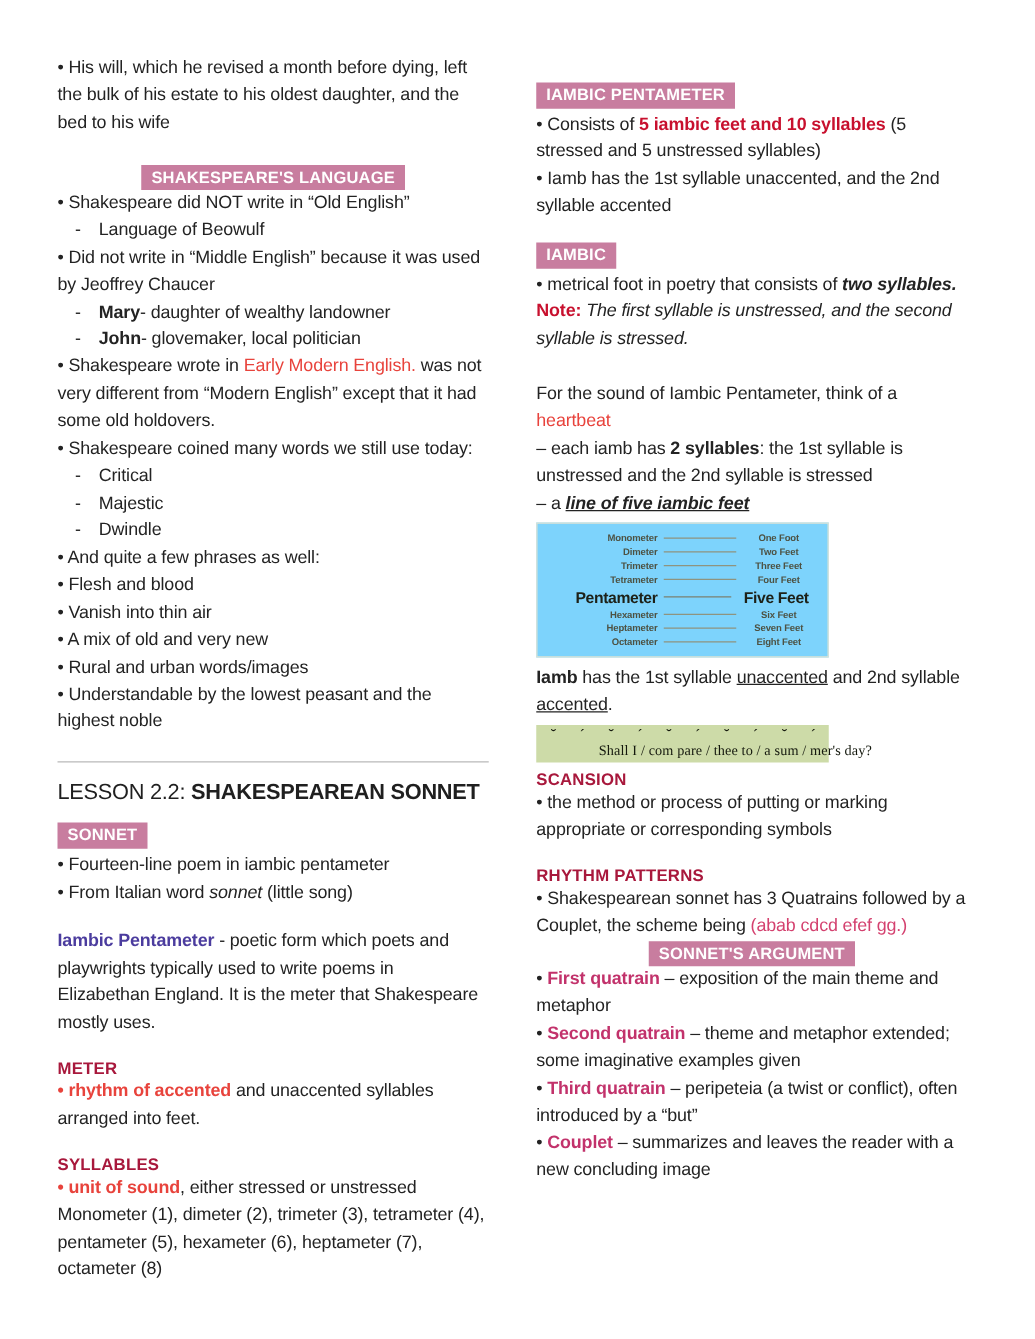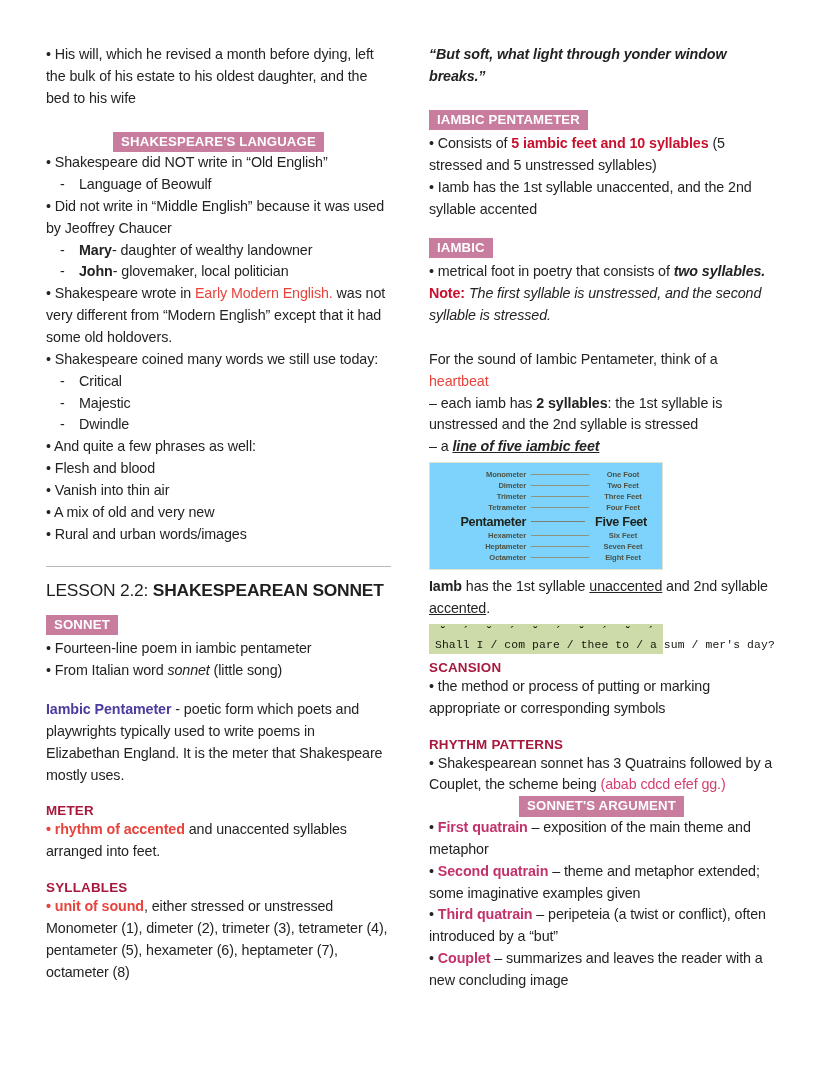--- a/index.html
+++ b/index.html
@@ -169,25 +169,26 @@
     display: flex;
     justify-content: space-between;
     font-size: 12px;
     line-height: 1;
     color: #14180d;
     padding: 0 4px 0 6px;
     height: 13px;
   }
   .scan-marks span { display: inline-block; }
   .scan-line {
-    font-family: Liberation Mono, monospace;
+    font-family: Liberation Serif, serif;
     font-size: 11.4px;
     color: #14180d;
     white-space: nowrap;
     letter-spacing: 0.1px;
+    margin-left: 44px;
   }
 </style>
 </head>
 <body>
 
 <div class="page">
   <div class="cols">
 
     <div class="col">
 
@@ -210,20 +211,21 @@
       <p class="p">• Shakespeare coined many words we still use today:</p>
       <p class="p dash"><span class="d">-</span><span>Critical</span></p>
       <p class="p dash"><span class="d">-</span><span>Majestic</span></p>
       <p class="p dash"><span class="d">-</span><span>Dwindle</span></p>
 
       <p class="p">• And quite a few phrases as well:</p>
       <p class="p">• Flesh and blood</p>
       <p class="p">• Vanish into thin air</p>
       <p class="p">• A mix of old and very new</p>
       <p class="p">• Rural and urban words/images</p>
+      <p class="p">• Understandable by the lowest peasant and the highest noble</p>
 
       <hr class="divider">
 
       <p class="lesson"><span>LESSON 2.2:</span> <span class="strong">SHAKESPEAREAN SONNET</span></p>
 
       <div class="badge-row">
         <span class="badge">SONNET</span>
       </div>
       <p class="p">• Fourteen-line poem in iambic pentameter</p>
       <p class="p"><span>• From Italian word </span><span class="i">sonnet</span><span> (little song)</span></p>
@@ -240,21 +242,20 @@
       <div class="gap-md"></div>
 
       <p class="sechead">SYLLABLES</p>
       <p class="p"><span class="redb">• unit of sound</span><span>, either stressed or unstressed</span></p>
       <p class="p">Monometer (1), dimeter (2), trimeter (3), tetrameter (4), pentameter (5), hexameter (6), heptameter (7), octameter (8)</p>
 
     </div>
 
     <div class="col">
 
-      <p class="p bi">“But soft, what light through yonder window breaks.”</p>
 
       <div class="gap-lg"></div>
 
       <div class="badge-row">
         <span class="badge">IAMBIC PENTAMETER</span>
       </div>
       <p class="p"><span>• Consists of </span><span class="darkred">5 iambic feet and 10 syllables</span><span> (5 stressed and 5 unstressed syllables)</span></p>
       <p class="p">• Iamb has the 1st syllable unaccented, and the 2nd syllable accented</p>
 
       <div class="gap-md"></div>

